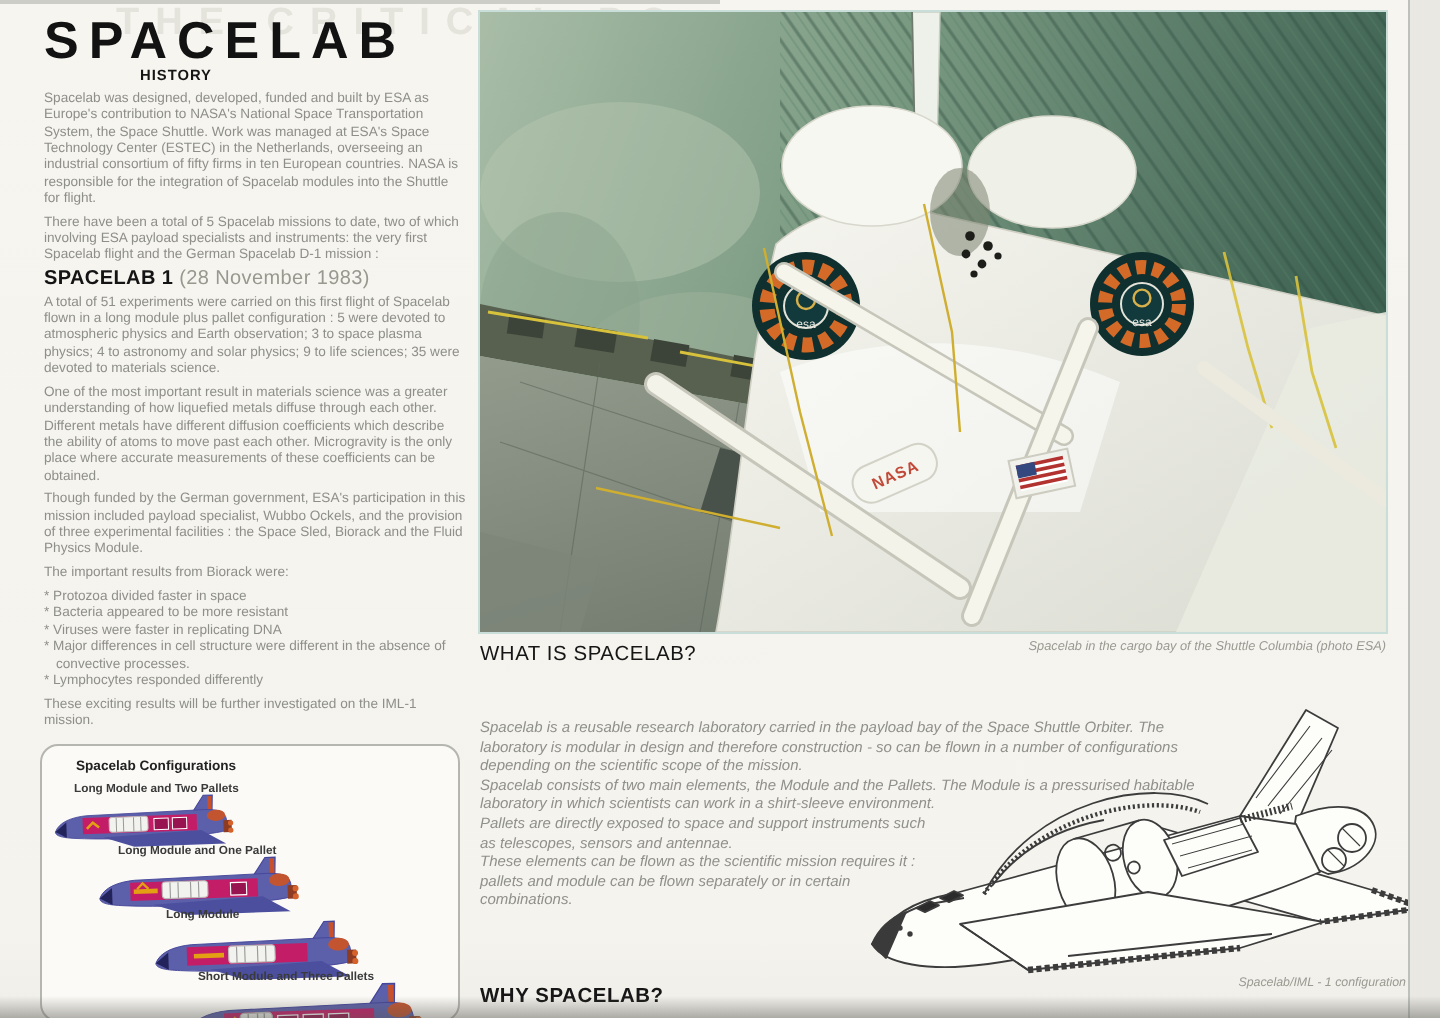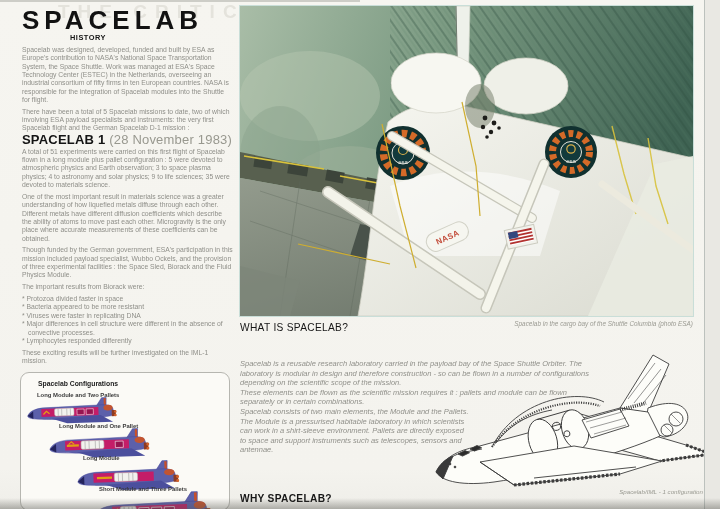--- a/index.html
+++ b/index.html
@@ -13,21 +13,21 @@
   .edge-top{position:absolute;top:0;left:0;width:360px;height:2px;background:rgba(100,100,95,.28);}
   .ghost{position:absolute;left:58px;top:1px;font-size:19px;font-weight:bold;letter-spacing:8px;
        color:rgba(158,156,138,.20);white-space:nowrap;}
 
   
   .title{position:absolute;left:22px;top:5px;font-size:26px;font-weight:900;letter-spacing:5px;color:#121212;}
   .leftcol{position:absolute;left:22px;top:34px;width:211px;height:336px;overflow:hidden;
        font-size:6.8px;line-height:8.35px;color:#8f8f89;}
   .leftcol p{margin:0 0 3.5px;}
   .h-history{font-size:7.4px;font-weight:bold;color:#151515;letter-spacing:.5px;margin:0 0 3.5px;padding-left:48px;}
-  .sub{font-size:13px;margin:2.5px 0 3px;font-weight:bold;color:#141414;letter-spacing:.2px;}
+  .sub{font-size:10px;margin:2.5px 0 3px;font-weight:bold;color:#141414;letter-spacing:.2px;}
   .sub .date{color:#98988f;font-weight:normal;}
   ul.bullets{margin:0 0 3.5px;padding:0;list-style:none;}
   ul.bullets li{padding-left:6px;text-indent:-6px;}
 
   
   .cfgbox{position:absolute;left:20px;top:372px;width:208px;height:137px;border:1.5px solid #b6b6b0;
        border-radius:9px;background:#fbfaf6;overflow:hidden;}
   .cfg-title{position:absolute;left:17px;top:7px;font-size:6.8px;font-weight:bold;color:#222;}
   .cfg-label{position:absolute;font-size:5.9px;font-weight:bold;color:#3a3a3a;white-space:nowrap;}
   .cfg-svg{position:absolute;}
@@ -289,22 +289,22 @@
     </g>
   </svg>
 
   <div class="photo-caption">Spacelab in the cargo bay of the Shuttle Columbia (photo ESA)</div>
 
   <div class="whatis-head">WHAT IS SPACELAB?</div>
   <div class="whatis-text">
     <div class="float-a"></div>
     <div class="float-b"></div>
     <p>Spacelab is a reusable research laboratory carried in the payload bay of the Space Shuttle Orbiter. The laboratory is modular in design and therefore construction - so can be flown in a number of configurations depending on the scientific scope of the mission.</p>
+    <p>Spacelab consists of two main elements, the Module and the Pallets. The Module is a pressurised habitable laboratory in which scientists can work in a shirt-sleeve environment. Pallets are directly exposed to space and support instruments such as telescopes, sensors and antennae.</p>
     <p>These elements can be flown as the scientific mission requires it : pallets and module can be flown separately or in certain combinations.</p>
-    <p>Spacelab consists of two main elements, the Module and the Pallets. The Module is a pressurised habitable laboratory in which scientists can work in a shirt-sleeve environment. Pallets are directly exposed to space and support instruments such as telescopes, sensors and antennae.</p>
   </div>
 
   <svg class="drawing" width="292" height="142" viewBox="0 0 292 142">
     <g stroke="#3c3c3c" stroke-width="0.9" fill="none" stroke-linejoin="round">
 
       <path d="M150,62 L262,95 L287,104 L236,111 L168,92 Z" fill="#fdfdf9"></path>
       <path d="M262,95 L287,104 L236,111" stroke-dasharray="2.6 1.7" stroke-width="3"></path>
 
       <path d="M196,58 L229,5 L245,14 L224,63 Z" fill="#fdfdf9"></path>
       <path d="M204,49 L231,13 M210,53 L237,19 M216,57 L242,25" stroke-width="0.55"></path>

